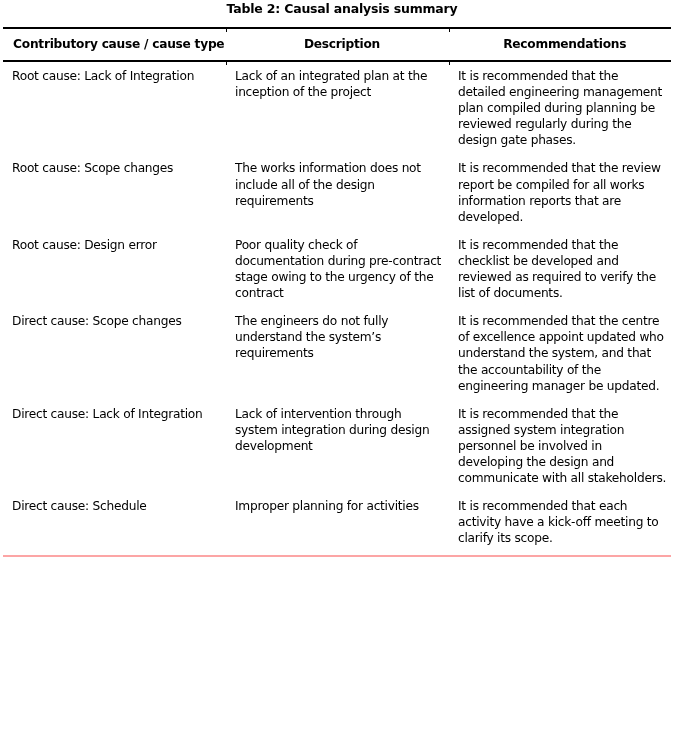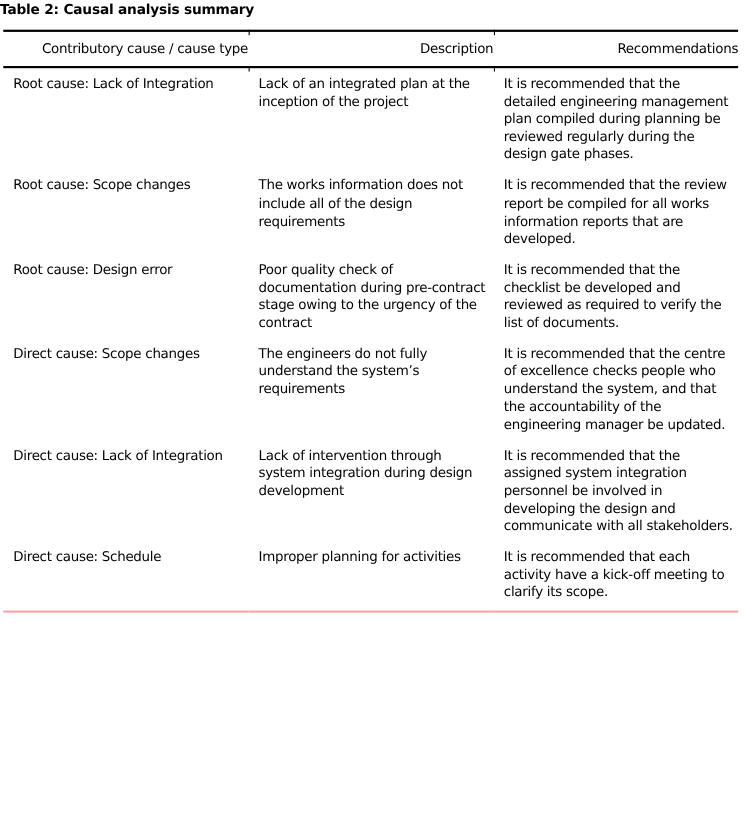--- a/index.html
+++ b/index.html
@@ -1,35 +1,36 @@
 <!DOCTYPE html>
 <html><head>
 <meta charset="utf-8">
 <style>
   html, body { margin: 0; padding: 0; background: #ffffff; }
   body {
     width: 676px; height: 745px; position: relative; overflow: hidden;
     font-family: "DejaVu Sans", sans-serif; color: #000;
   }
   .caption {
-    position: absolute; top: 0; left: 0; width: 628px; 
+    position: absolute; top: 0; left: 0; width: 628px; text-align: center;
     font-size: 12.5px; font-weight: bold; line-height: 16px; top: 1px;
     letter-spacing: -0.2px;
+    padding-left: 28px;
   }
   table {
     position: absolute; top: 27px; left: 3px; width: 668px;
     border-collapse: collapse; table-layout: fixed;
     font-size: 12.2px; line-height: 16.1px; letter-spacing: -0.25px;
   }
   col.c1 { width: 223px; }
   col.c2 { width: 223px; }
   col.c3 { width: 222px; }
   thead tr { border-top: 2px solid #000; border-bottom: 2px solid #000; }
   thead th {
-    text-align: right; font-weight: normal; height: 31px; padding: 0 0 0 9px;
+    text-align: center; font-weight: bold; height: 31px; padding: 0 0 0 9px;
     vertical-align: middle;
   }
   thead th + th { border-left: 1px solid #000; border-left-color: transparent; margin-top: 44px; }
   tbody td {
     vertical-align: top; padding: 6px 4px 6px 9px; word-wrap: break-word;
   }
   tbody tr:first-child td { padding-top: 6px; }
   tbody tr:last-child { border-bottom: 2px solid #fca5a5; }
   tbody tr:last-child td { padding-bottom: 9px; }
   .tick { position: absolute; width: 1px; height: 3px; background: #000; }
@@ -64,21 +65,21 @@
       <td>It is recommended that the review report be compiled for all works information reports that are developed.</td>
     </tr>
     <tr>
       <td>Root cause: Design error</td>
       <td>Poor quality check of documentation during pre-contract stage owing to the urgency of the contract</td>
       <td>It is recommended that the checklist be developed and reviewed as required to verify the list of documents.</td>
     </tr>
     <tr>
       <td>Direct cause: Scope changes</td>
       <td>The engineers do not fully understand the system’s requirements</td>
-      <td>It is recommended that the centre of excellence checks people who understand the system, and that the accountability of the engineering manager be updated.</td>
+      <td>It is recommended that the centre of excellence appoint updated who understand the system, and that the accountability of the engineering manager be updated.</td>
     </tr>
     <tr>
       <td>Direct cause: Lack of Integration</td>
       <td>Lack of intervention through system integration during design development</td>
       <td>It is recommended that the assigned system integration personnel be involved in developing the design and communicate with all stakeholders.</td>
     </tr>
     <tr>
       <td>Direct cause: Schedule</td>
       <td>Improper planning for activities</td>
       <td>It is recommended that each activity have a kick-off meeting to clarify its scope.</td>

